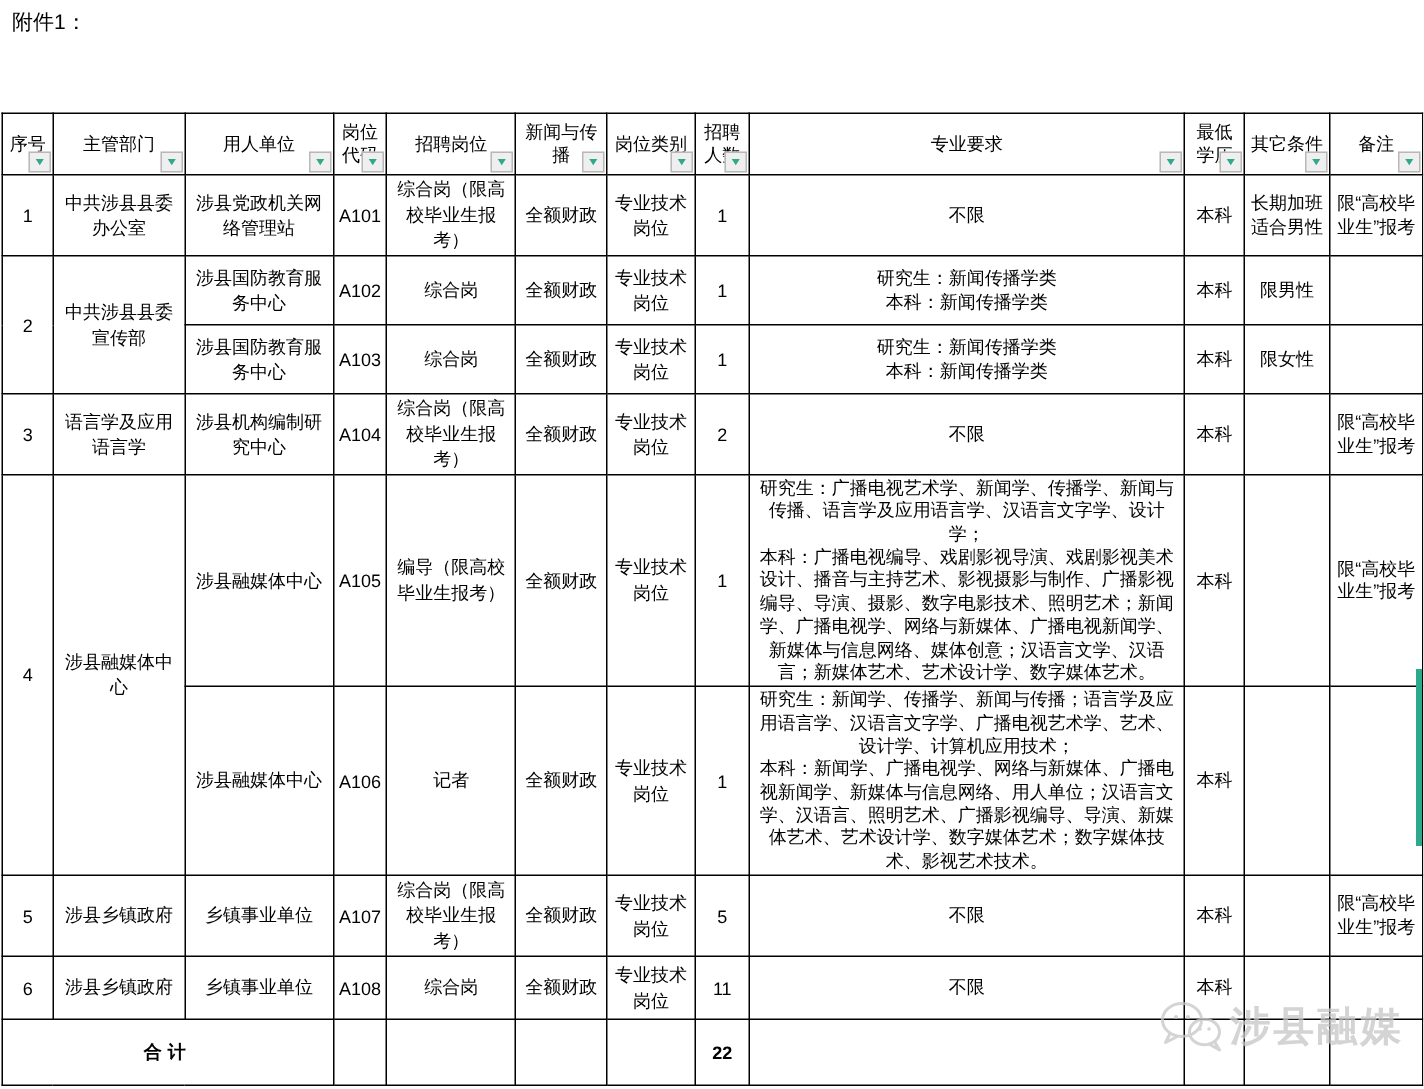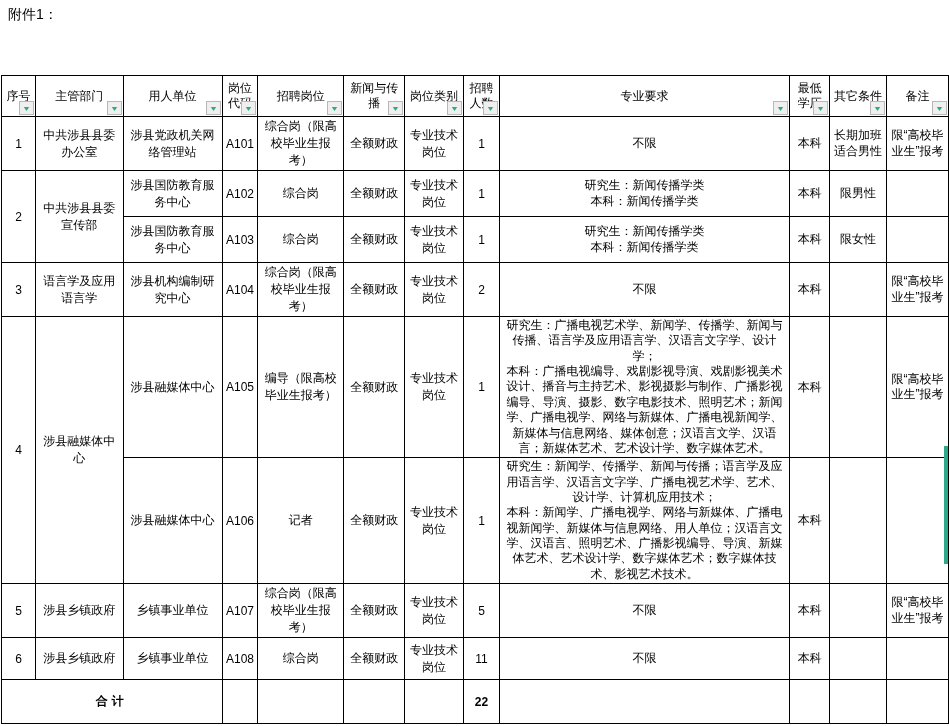--- a/index.html
+++ b/index.html
@@ -226,14 +226,27 @@
       <td></td>
       <td></td>
       <td></td>
       <td></td>
     </tr>
   </tbody>
     </table>
 
   <div class="sel-line"></div>
 
+  <div class="watermark">
+    <svg width="44" height="36" viewBox="0 0 44 36">
+      <ellipse cx="16" cy="14" rx="13" ry="11" fill="none" stroke="#c6c6c6" stroke-width="2"></ellipse>
+      <path d="M8 23 L5 29 L13 25" fill="none" stroke="#c6c6c6" stroke-width="2" stroke-linejoin="round"></path>
+      <ellipse cx="31" cy="22" rx="10" ry="8.5" fill="none" stroke="#c6c6c6" stroke-width="2"></ellipse>
+      <path d="M38 29 L41 34 L34 30" fill="none" stroke="#c6c6c6" stroke-width="2" stroke-linejoin="round"></path>
+      <circle cx="12" cy="12" r="1.4" fill="#c6c6c6"></circle>
+      <circle cx="20" cy="12" r="1.4" fill="#c6c6c6"></circle>
+      <circle cx="28" cy="20" r="1.2" fill="#c6c6c6"></circle>
+      <circle cx="34" cy="20" r="1.2" fill="#c6c6c6"></circle>
+    </svg>
+    <span class="wm-text">涉县融媒</span>
+  </div>
 
 </div>
 
 </body></html>

